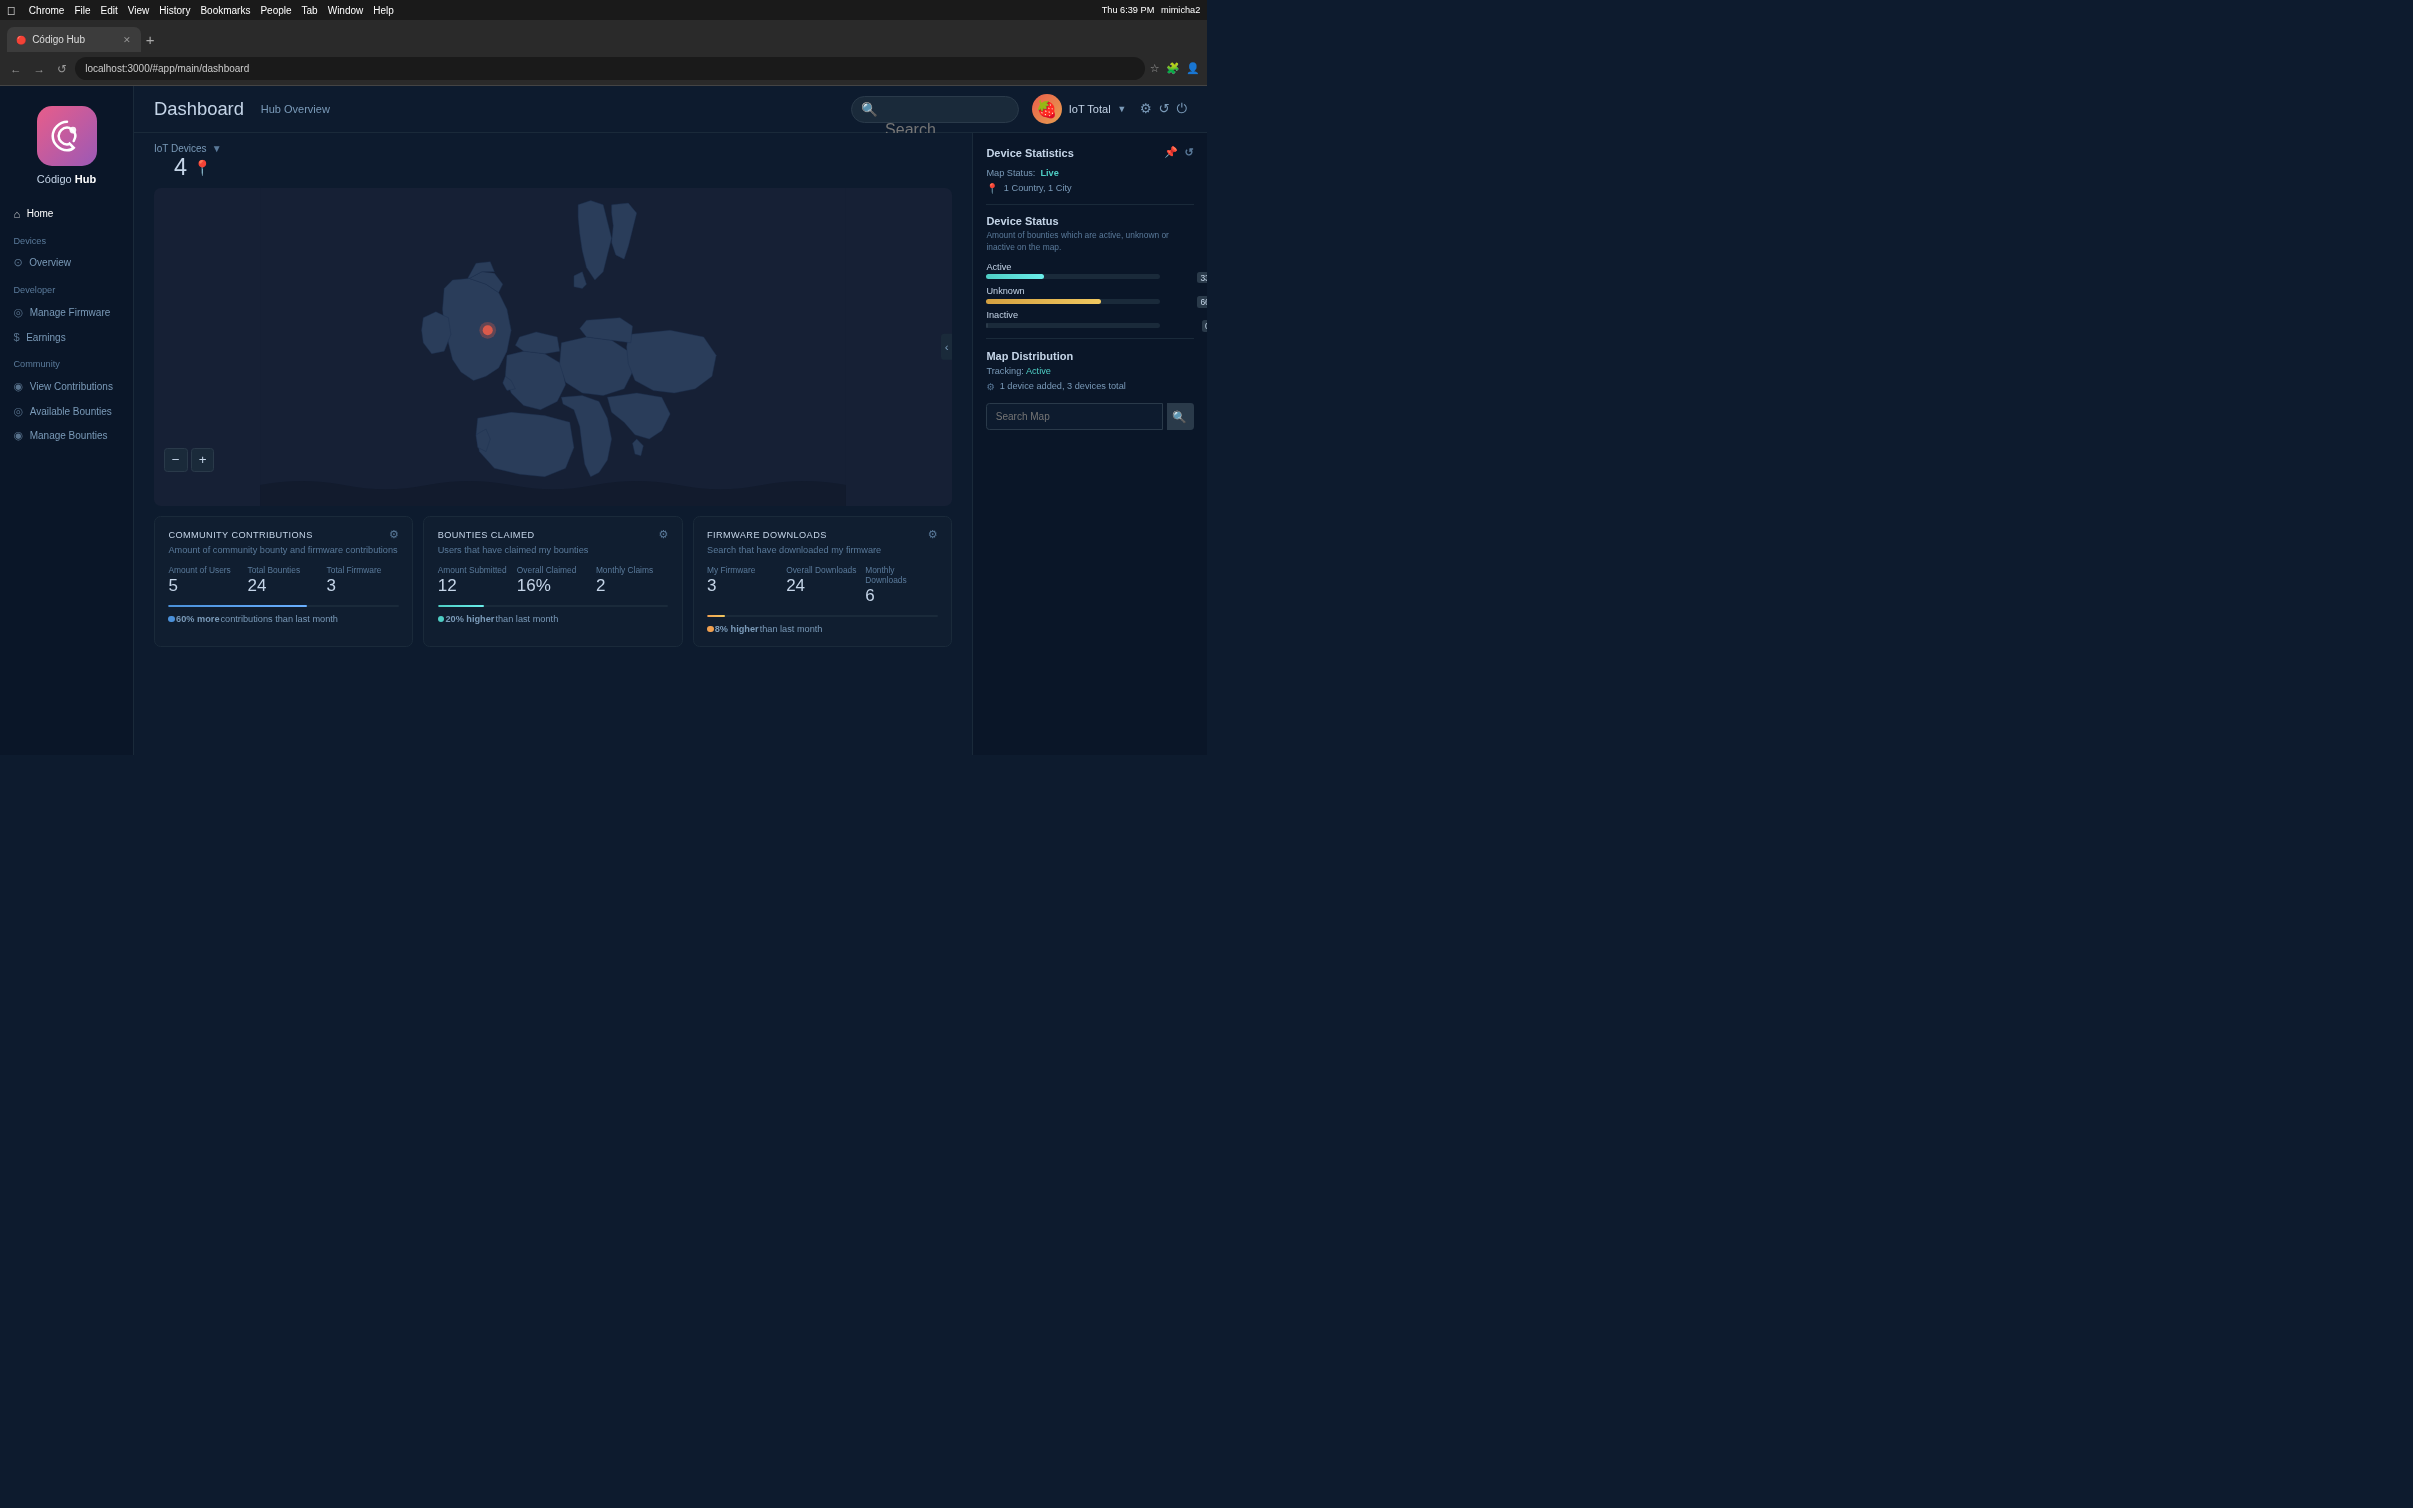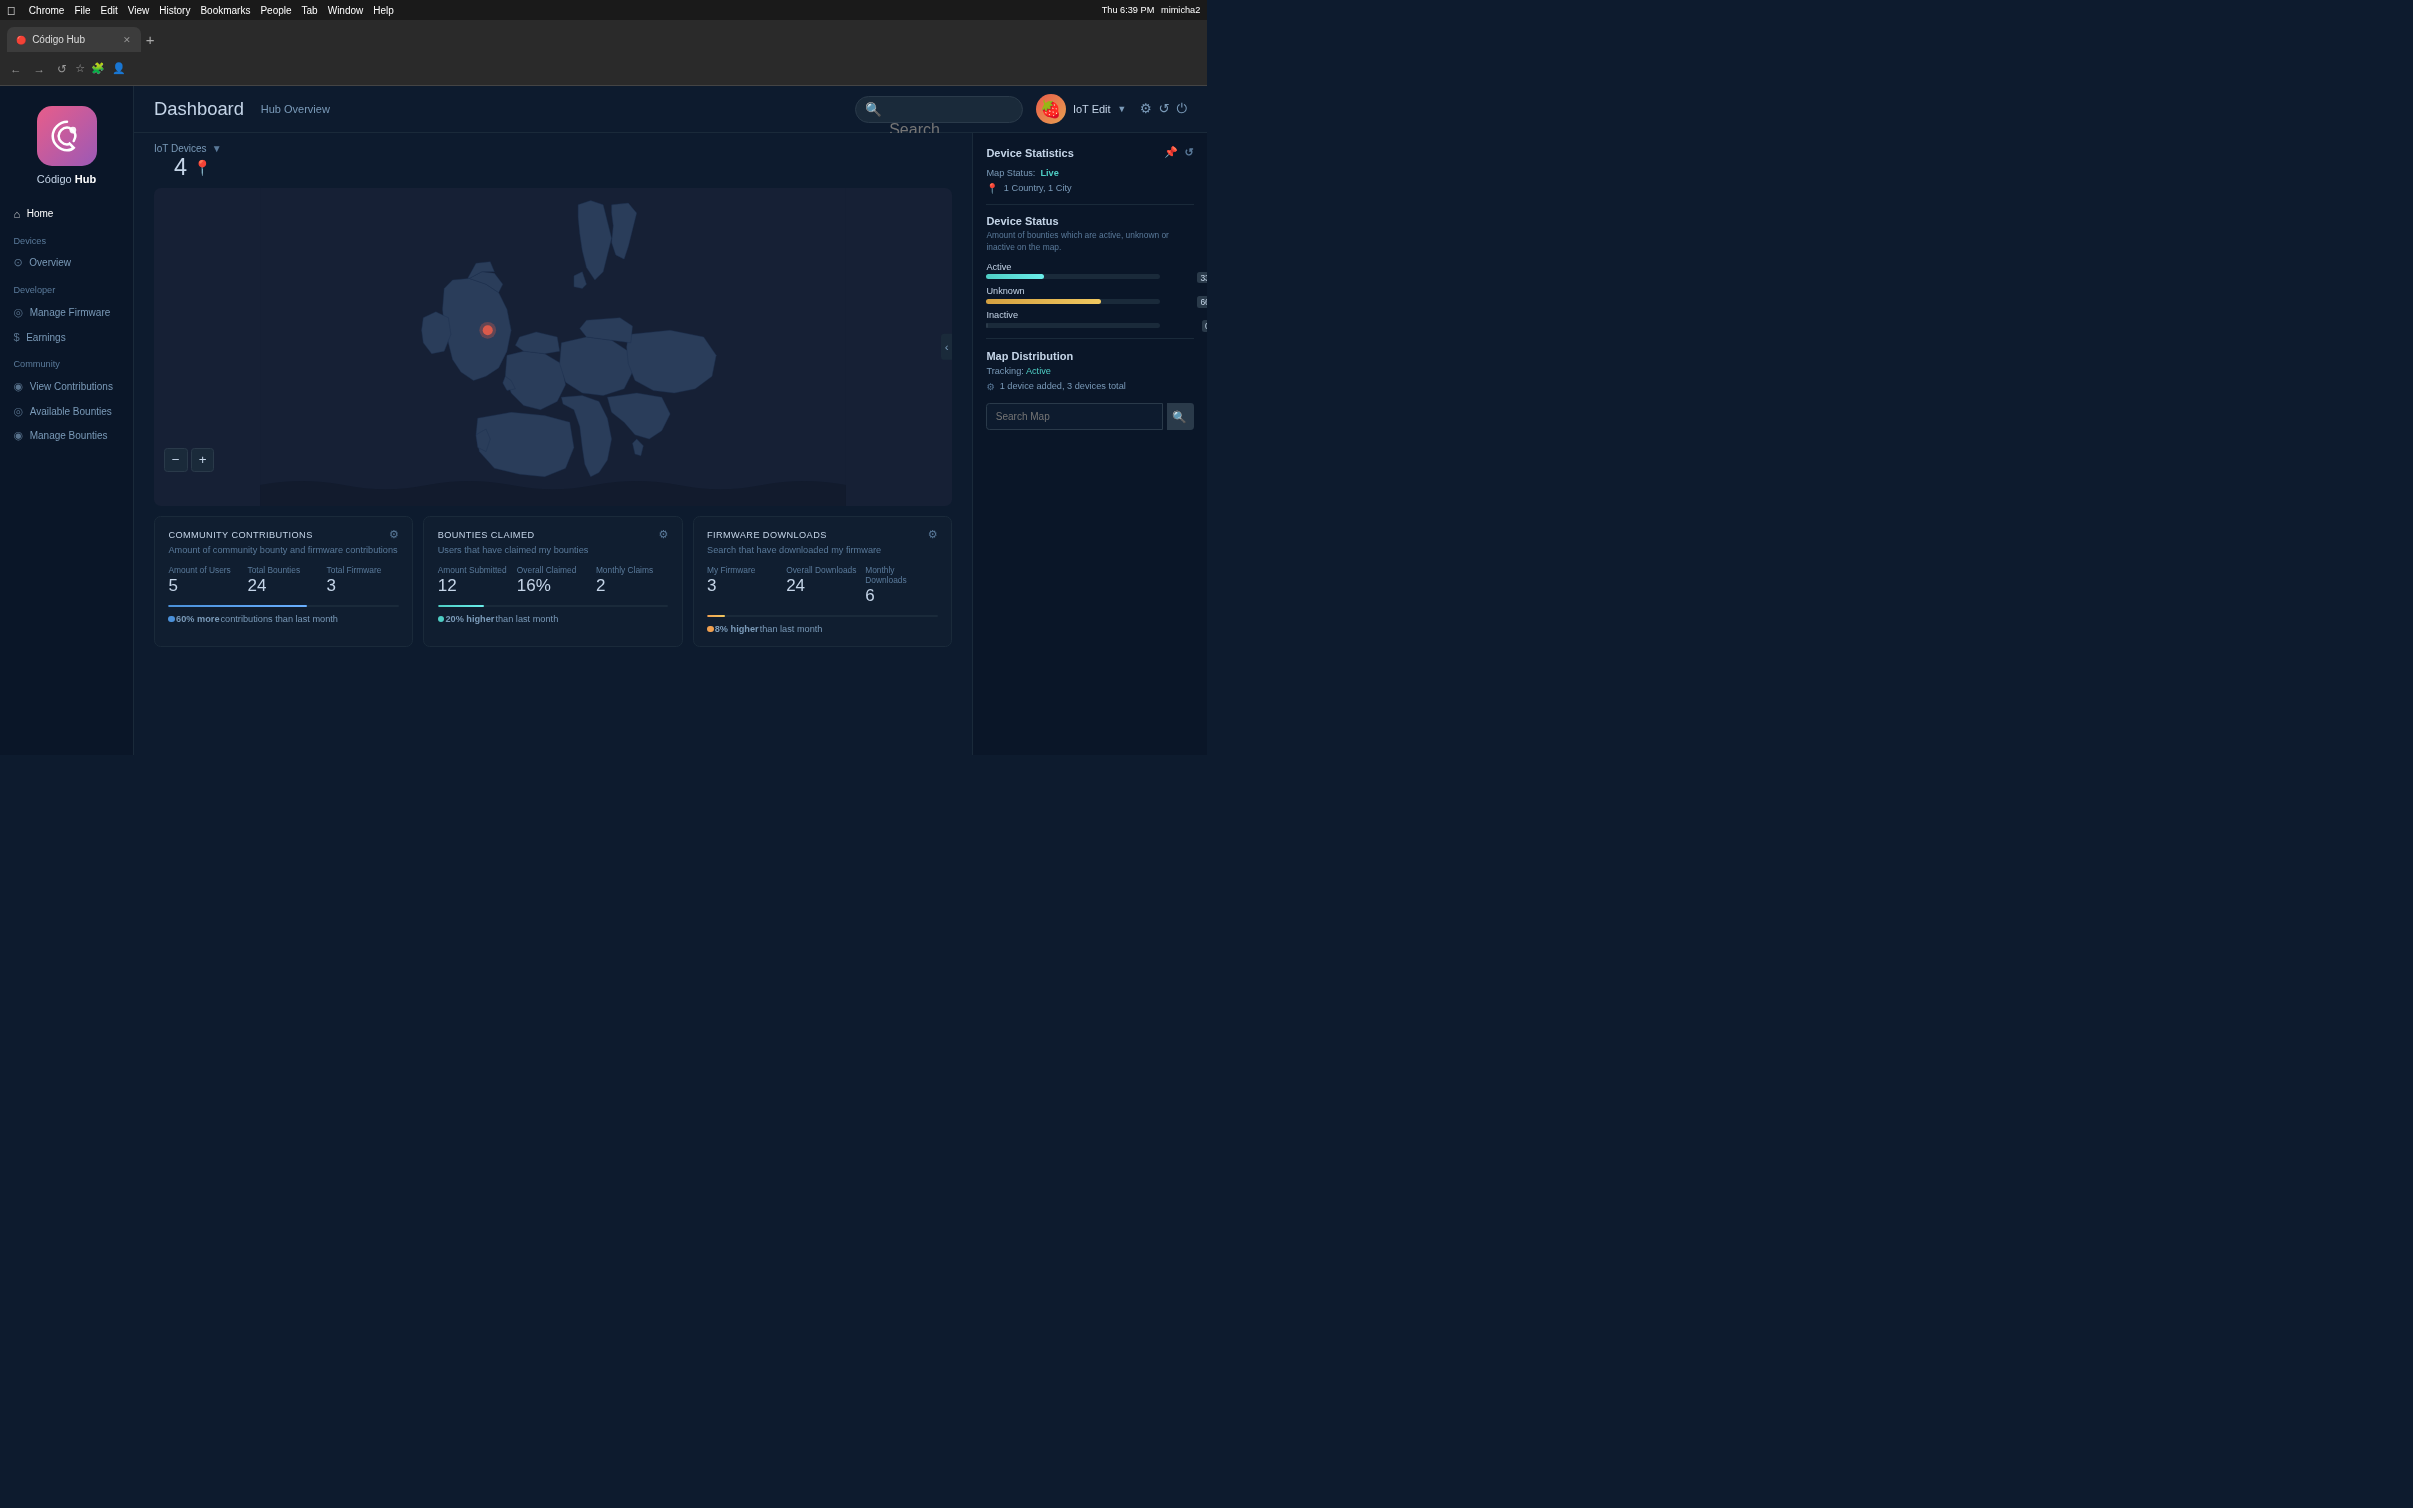--- a/index.html
+++ b/index.html
@@ -522,20 +522,23 @@
     <span>Código Hub</span>
     <span class="tab-close">✕</span>
   </div>
   <button class="tab-new">+</button>
 </div>
 
 <div class="chrome-addressbar">
   <button class="nav-btn">←</button>
   <button class="nav-btn">→</button>
   <button class="nav-btn">↺</button>
+  <div class="address-bar">
+    <span>localhost:3000/#app/main/dashboard</span>
+  </div>
   <div class="address-icons">
     <span>☆</span>
     <span>🧩</span>
     <span>👤</span>
   </div>
 </div>
 
 <div class="app-container">
 
   <div class="sidebar">
@@ -595,21 +598,21 @@
         Dashboard
       </span>
       <span class="header-subtitle">Hub Overview</span>
       <div class="header-spacer"></div>
       <div class="header-search">
         <span>🔍</span>
         <input type="text" placeholder="Search" style="">
       </div>
       <div class="header-user">
         <div class="user-avatar">🍓</div>
-        <span class="user-name">IoT Edit</span>
+        <span class="user-name">IoT Total</span>
         <span style="color:#7a9ab8;font-size:9.2px;">▼</span>
       </div>
       <div class="header-icons">
         <span class="header-icon-btn">⚙</span>
         <span class="header-icon-btn">↺</span>
         <span class="header-icon-btn">⏻</span>
       </div>
     </div>
 
     <div class="content-area">

